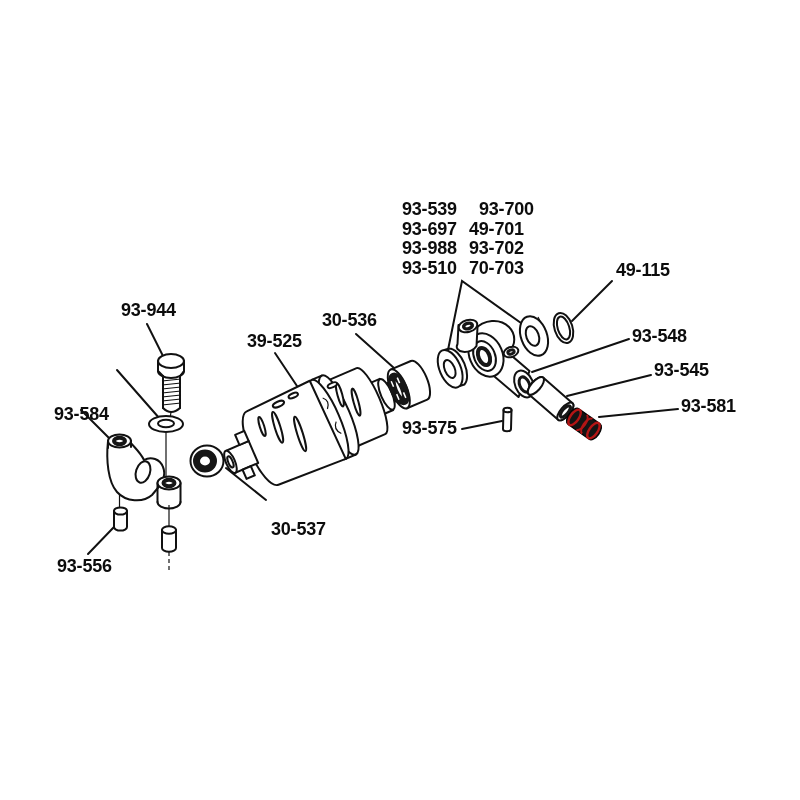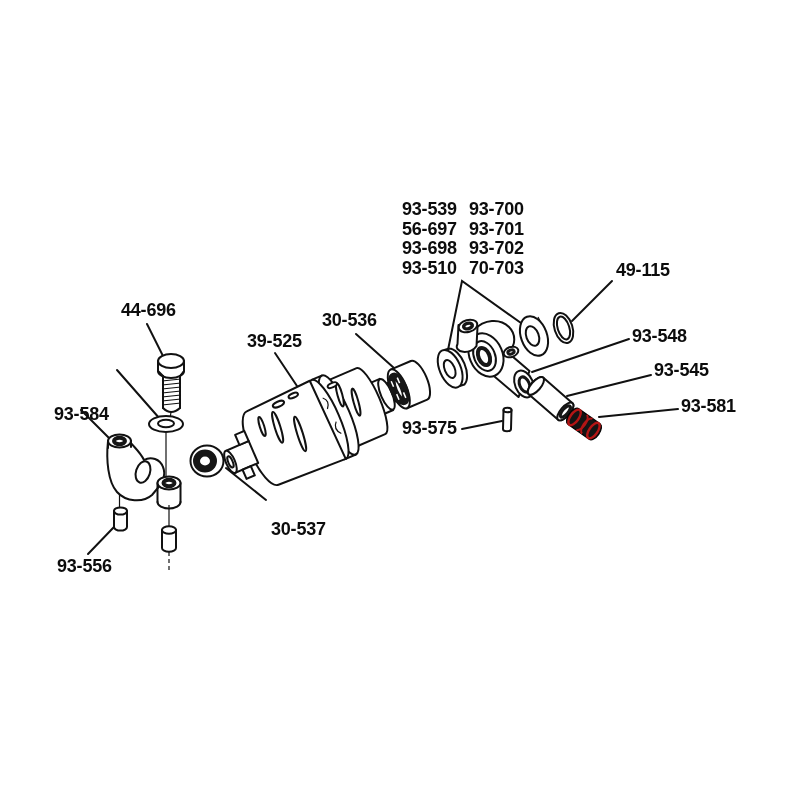--- a/index.html
+++ b/index.html
@@ -172,29 +172,29 @@
     <g transform="rotate(35 584 424)">
       <path d="M571,414.5 L597,414.5 A5,9.5 0 0 1 597,433.5 L571,433.5 A5,9.5 0 0 1 571,414.5 Z" fill="#141414" stroke="#000000" stroke-width="1.2"></path>
       <ellipse cx="572.5" cy="424" rx="4.2" ry="9" fill="none" stroke="#b31515" stroke-width="2.4"></ellipse>
       <ellipse cx="595.5" cy="424" rx="4.2" ry="9" fill="none" stroke="#b31515" stroke-width="2.4"></ellipse>
       <path d="M581,415 A4.2,9 0 0 1 581,433" fill="none" stroke="#b31515" stroke-width="2"></path>
       <path d="M588,415 A4.2,9 0 0 0 588,433" fill="none" stroke="#b31515" stroke-width="2"></path>
     </g>
   </svg>
 
   <div class="callout" style="left:402px;top:200px">93-539</div>
-  <div class="callout" style="left:469px;top:200px">93-700</div>
-  <div class="callout" style="left:402px;top:220px">56-697</div>
-  <div class="callout" style="left:469px;top:220px">93-701</div>
-  <div class="callout" style="left:402px;top:239px">93-698</div>
+  <div class="callout" style="left:479px;top:200px">93-700</div>
+  <div class="callout" style="left:402px;top:220px">93-697</div>
+  <div class="callout" style="left:469px;top:220px">49-701</div>
+  <div class="callout" style="left:402px;top:239px">93-988</div>
   <div class="callout" style="left:469px;top:239px">93-702</div>
   <div class="callout" style="left:402px;top:259px">93-510</div>
   <div class="callout" style="left:469px;top:259px">70-703</div>
   <div class="callout" style="left:616px;top:261px">49-115</div>
-  <div class="callout" style="left:121px;top:301px">44-696</div>
+  <div class="callout" style="left:121px;top:301px">93-944</div>
   <div class="callout" style="left:322px;top:311px">30-536</div>
   <div class="callout" style="left:247px;top:332px">39-525</div>
   <div class="callout" style="left:54px;top:405px">93-584</div>
   <div class="callout" style="left:632px;top:327px">93-548</div>
   <div class="callout" style="left:654px;top:361px">93-545</div>
   <div class="callout" style="left:681px;top:397px">93-581</div>
   <div class="callout" style="left:402px;top:419px">93-575</div>
   <div class="callout" style="left:271px;top:520px">30-537</div>
   <div class="callout" style="left:57px;top:557px">93-556</div>
 

